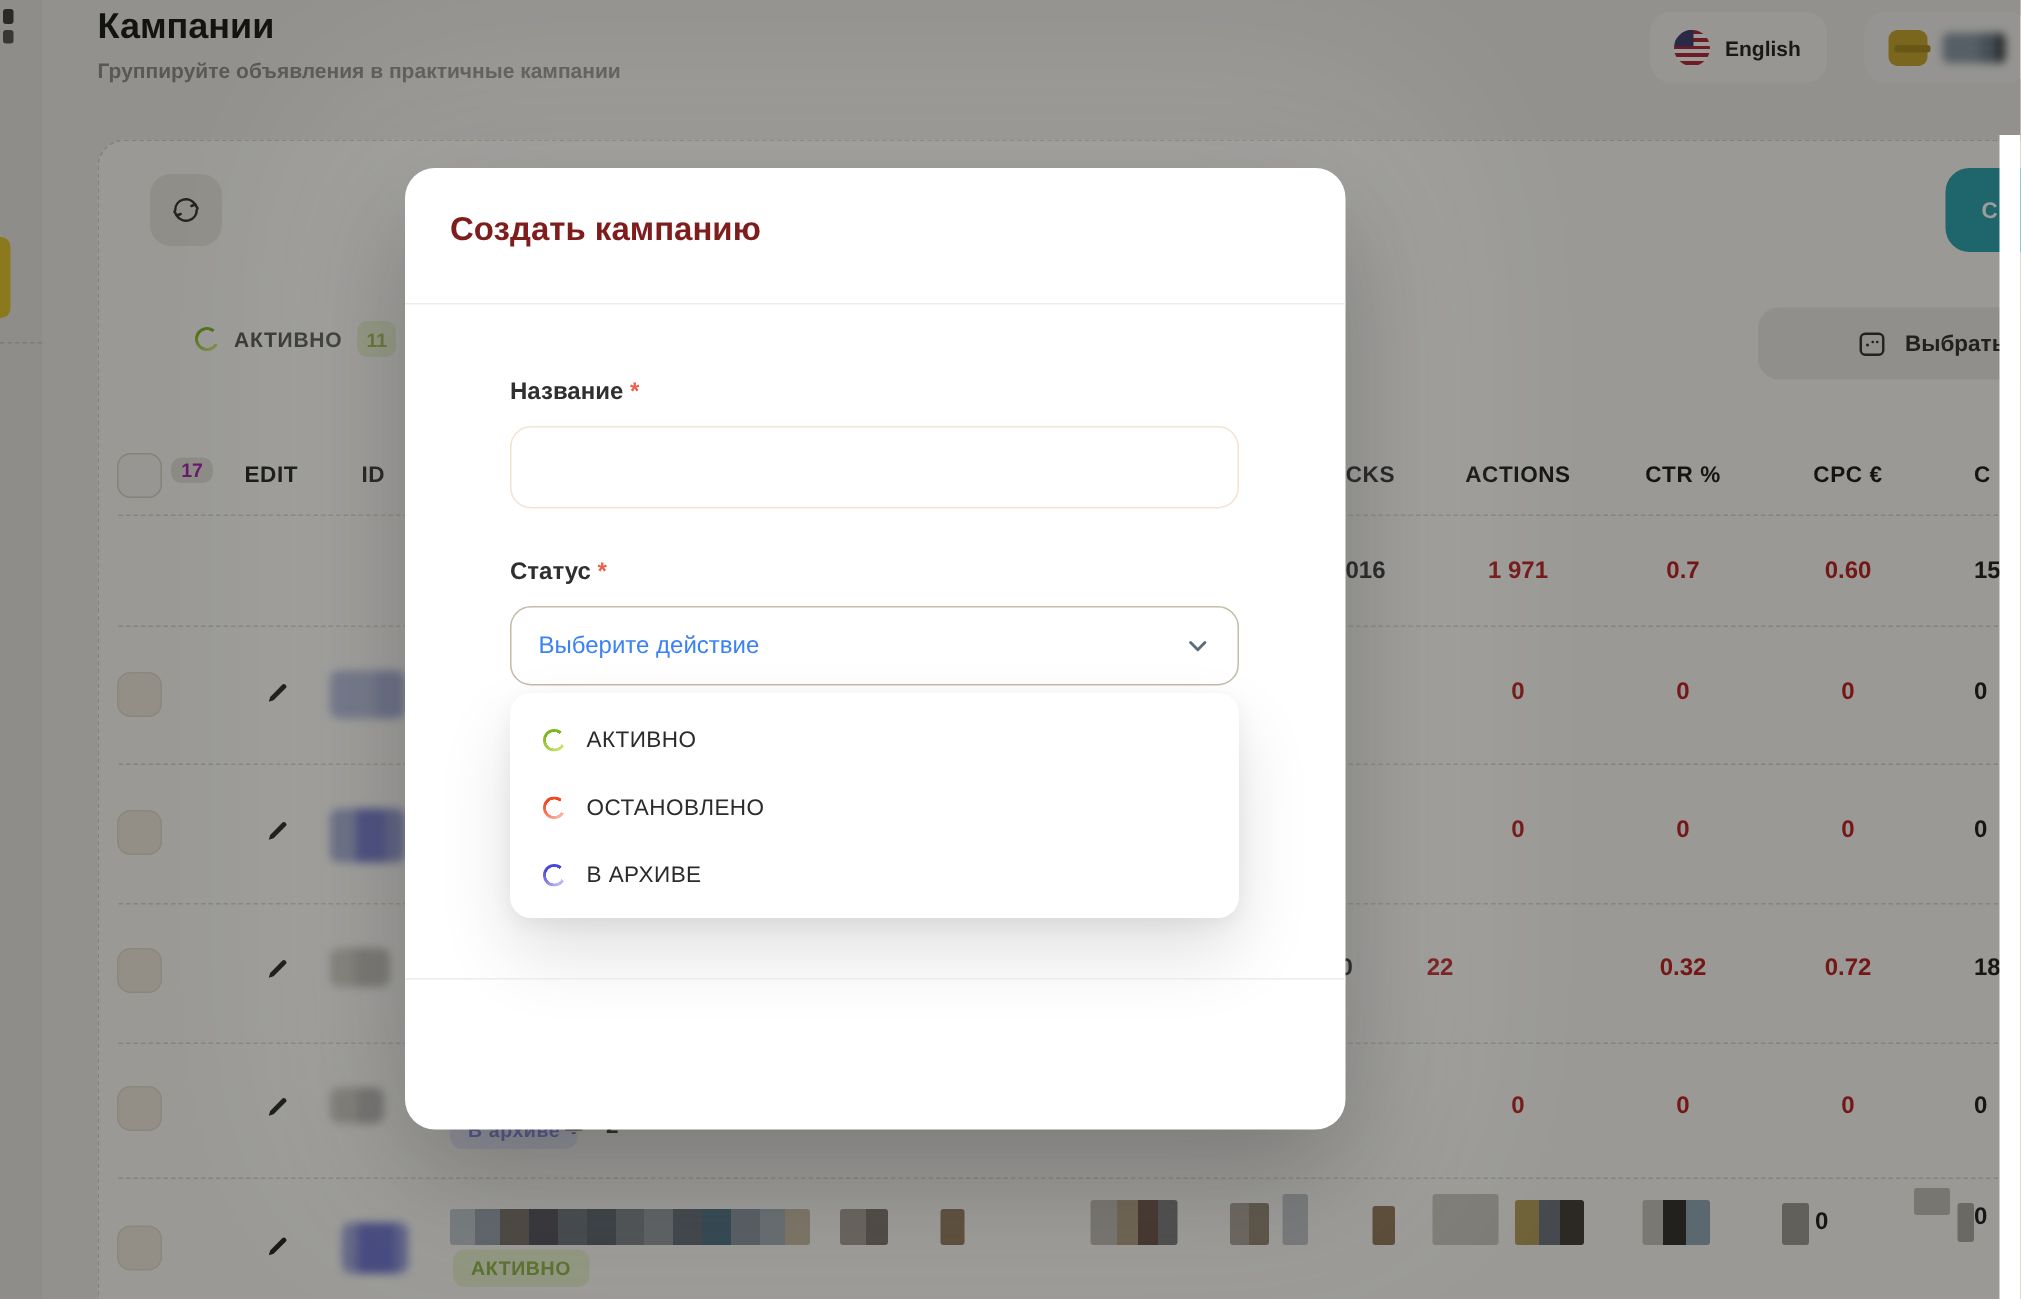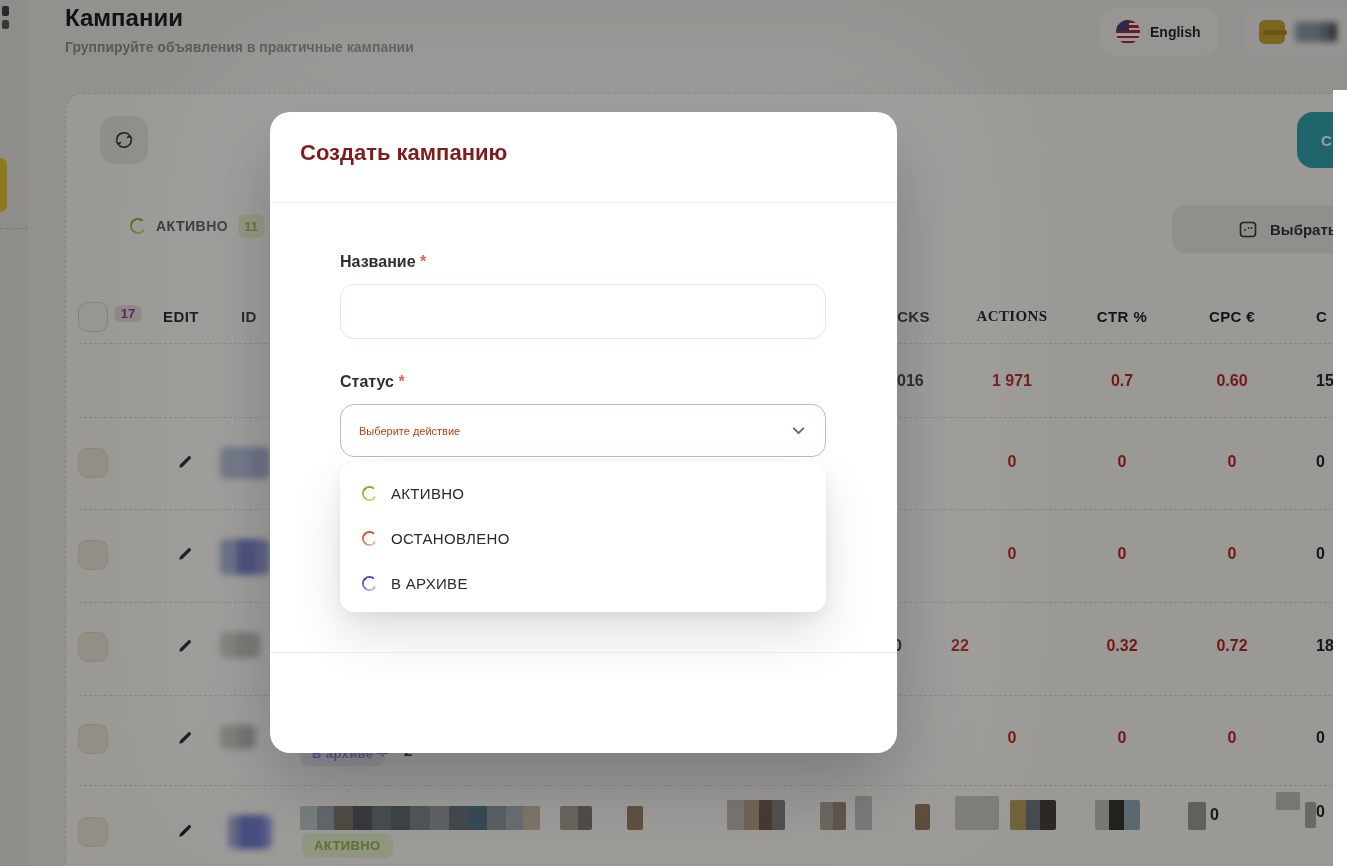--- a/index.html
+++ b/index.html
@@ -89,21 +89,21 @@
 
   
   .modal { position:absolute; left:270px; top:112px; width:627px; height:641px; background:#ffffff; border-radius:20px; z-index:100;
            box-shadow:0 30px 80px rgba(0,0,0,.28), 0 0 140px 50px rgba(255,255,255,.16); }
   .m-title { position:absolute; left:30px; top:28px; font-size:22px; font-weight:700; color:#7f1d1d; }
   .m-div { position:absolute; left:0; width:627px; border-top:1px solid #ececec; }
   .m-label { position:absolute; left:70px; font-size:16px; font-weight:600; color:#2f2f2f; }
   .req { color:#ed5f4a; }
   .m-input { position:absolute; left:70px; width:486px; height:55px; border:1px solid #f2e3d2; border-radius:14px; outline:none; font-size:15px; padding:0 18px; font-family:"Liberation Sans",sans-serif; }
   .m-select { position:absolute; left:70px; top:292px; width:486px; height:53px; border:1px solid #c4bba9; border-radius:14px; background:#fff; display:flex; align-items:center; justify-content:space-between; padding:0 18px; cursor:pointer; }
-  .m-select .ph { font-size:11px; color:#c2410c; }
+  .m-select .ph { font-size:16px; color:#3b82f6; }
   .dropdown { position:absolute; left:70px; top:350px; width:486px; height:150px; background:#ffffff; border-radius:14px; box-shadow:0 24px 50px rgba(0,0,0,.12), 0 4px 14px rgba(0,0,0,.06); }
   .opt { position:absolute; left:0; width:486px; height:46px; display:flex; align-items:center; gap:14px; padding-left:22px; cursor:pointer; }
   .opt .o-lbl { font-size:15px; font-weight:500; color:#2b2b2b; letter-spacing:.3px; }
   .m-submit { position:absolute; left:245px; top:564px; width:136px; height:51px; border:none; border-radius:14px; background:#4dc9db; color:#ffffff; font-size:16px; font-weight:700; cursor:pointer; font-family:"Liberation Sans",sans-serif; }
 </style>
 </head>
 <body>
 
 <div id="app">
 
@@ -156,21 +156,21 @@
       <circle cx="13.5" cy="9" r="0.9" fill="#2b2b2b" stroke="none"></circle>
     </svg>
     <span class="c-lbl">Выбрать</span>
   </button>
 
   <div class="chk chk-h" style="top:302px;"></div>
   <div class="count-badge">17</div>
   <div class="th" style="left:163px;">EDIT</div>
   <div class="th" style="left:213px;margin-left:28px;">ID</div>
   <div class="th" style="left:830px; width:100px; text-align:right;">CLICKS</div>
-  <div class="th" style="left:962px; width:100px; text-align:center;font-family:Liberation Serif, serif;">ACTIONS</div>
+  <div class="th" style="left:962px; width:100px; text-align:center;">ACTIONS</div>
   <div class="th" style="left:1072px; width:100px; text-align:center;">CTR %</div>
   <div class="th" style="left:1182px; width:100px; text-align:center;">CPC €</div>
   <div class="th" style="left:1316px;">C</div>
 
   <div class="sep" style="top:343px;"></div>
   <div class="sep" style="top:417px;"></div>
   <div class="sep" style="top:509px;"></div>
   <div class="sep" style="top:602px;"></div>
   <div class="sep" style="top:695px;"></div>
   <div class="sep" style="top:785px;"></div>

